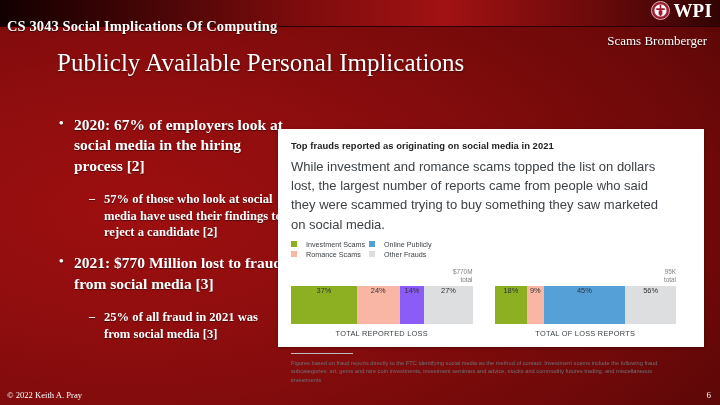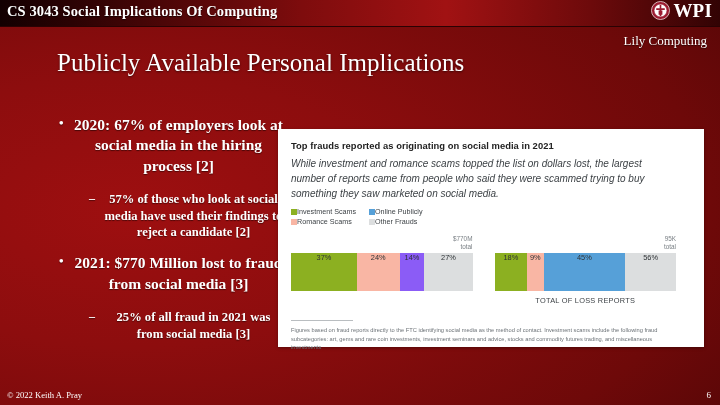--- a/index.html
+++ b/index.html
@@ -15,21 +15,21 @@
       linear-gradient(180deg,#8c0d0d 0%,#700a0a 55%,#3a0304 100%);
     overflow:hidden;
   }
   
   .topbar{
     position:absolute;left:0;top:0;width:720px;height:26px;
     background:linear-gradient(90deg,#130001 0%,#2b0203 10%,#7e0c0d 42%,#a11213 62%,#6d0a0b 82%,#320304 100%);
     border-bottom:1px solid #2a0203;
   }
   .topbar-title{
-    position:absolute;left:7px;top:3px;
+    position:absolute;left:7px;top:18px;
     font-size:14.5px;font-weight:bold;color:#ffffff;
     letter-spacing:.1px;white-space:nowrap;
     text-shadow:0 1px 1px rgba(0,0,0,.7);
   }
   .wpi-logo{position:absolute;right:8px;top:1px;display:flex;align-items:center;gap:3px;}
   .wpi-seal{width:19px;height:19px;flex:0 0 auto;}
   .wpi-word{
     font-size:19px;font-weight:bold;color:#ffffff;line-height:19px;
     letter-spacing:.2px;font-family:"Liberation Serif",serif;
   }
@@ -38,21 +38,21 @@
     font-size:13px;color:#ffffff;font-weight:normal;white-space:nowrap;
     text-shadow:0 1px 1px rgba(0,0,0,.6);
   }
   
   .slide-title{
     position:absolute;left:57px;top:49px;
     font-size:25px;color:#ffffff;white-space:nowrap;
     text-shadow:0 1px 2px rgba(0,0,0,.55);
   }
   
-  .bullets{position:absolute;left:58px;top:115px;width:225px;text-align:center;}
+  .bullets{position:absolute;left:58px;top:115px;width:225px;}
   .b1{
     position:relative;padding-left:16px;
     font-size:15.5px;font-weight:bold;color:#ffffff;line-height:1.32;
     margin-bottom:4px;text-shadow:0 1px 1px rgba(0,0,0,.5);
   }
   .b1::before{
     content:"\2022";position:absolute;left:1px;top:-1px;font-size:13px;color:#ffffff;
   }
   .b2{
     position:relative;margin-left:31px;padding-left:15px;
@@ -66,24 +66,24 @@
   .gap-b{height:13px;}
   
   .card{
     position:absolute;left:278px;top:129px;width:426px;height:218px;
     background:#ffffff;box-sizing:border-box;padding:11px 28px 0 13px;
     box-shadow:0 1px 3px rgba(0,0,0,.35);
     font-family:"Liberation Sans",sans-serif;
   }
   .card-title{font-size:9.4px;font-weight:bold;color:#222222;letter-spacing:.05px;}
   .card-sub{
-    margin-top:6px;font-size:10px;color:#3d4246;line-height:1.48;font-style:italic;
+    margin-top:6px;font-size:13px;color:#3d4246;line-height:1.48;
   }
   .legend{margin-top:6px;display:grid;grid-template-columns:78px auto;gap:1px 0;width:260px;}
-  .leg{display:flex;align-items:center;gap:0;font-size:7.2px;color:#3d4246;line-height:9px;}
+  .leg{display:flex;align-items:center;gap:9px;font-size:7.2px;color:#3d4246;line-height:9px;}
   .sw{width:6px;height:6px;flex:0 0 auto;}
   .charts{margin-top:9px;display:flex;gap:22px;}
   .chart{flex:1;}
   .total{
     text-align:right;font-size:6.4px;color:#7b8186;line-height:1.25;
     margin-bottom:2px;
   }
   .bar{display:flex;height:38px;width:100%;}
   .seg{
     display:flex;align-items:flex-start;justify-content:center;
@@ -117,21 +117,21 @@
           <circle cx="20" cy="20" r="13.5" fill="#ffffff"></circle>
           <circle cx="20" cy="20" r="13.5" fill="none" stroke="#9b1b30" stroke-width="1.2"></circle>
           <path d="M20 8 L20 32 M11 17 L29 17" stroke="#9b1b30" stroke-width="3.4"></path>
           <rect x="16" y="20" width="8" height="9" fill="#9b1b30"></rect>
         </svg>
       </span>
       <span class="wpi-word">WPI</span>
     </div>
   </div>
 
-  <div class="author">Lily Computing</div>
+  <div class="author">Scams Bromberger</div>
 
   <div class="slide-title">Publicly Available Personal Implications</div>
 
   <div class="bullets">
     <div class="b1">2020: 67% of employers look at social media in the hiring process [2]</div>
     <div class="gap-a"></div>
     <div class="b2">57% of those who look at social media have used their findings to reject a candidate [2]</div>
     <div class="gap-b"></div>
     <div class="b1">2021: $770 Million lost to fraud from social media [3]</div>
     <div class="gap-a"></div>
@@ -175,20 +175,21 @@
           <div class="seg" style="flex:24;background:#f9b6a4">
             <span>24%</span>
           </div>
           <div class="seg" style="flex:14;background:#8b5cf6">
             <span>14%</span>
           </div>
           <div class="seg" style="flex:27;background:#dcdedf">
             <span>27%</span>
           </div>
         </div>
+        <div class="axis-label">TOTAL REPORTED LOSS</div>
       </div>
 
       <div class="chart">
         <div class="total">
           <span>95K</span><br>
           <span>total</span>
         </div>
         <div class="bar">
           <div class="seg" style="flex:18;background:#8cb021">
             <span>18%</span>

